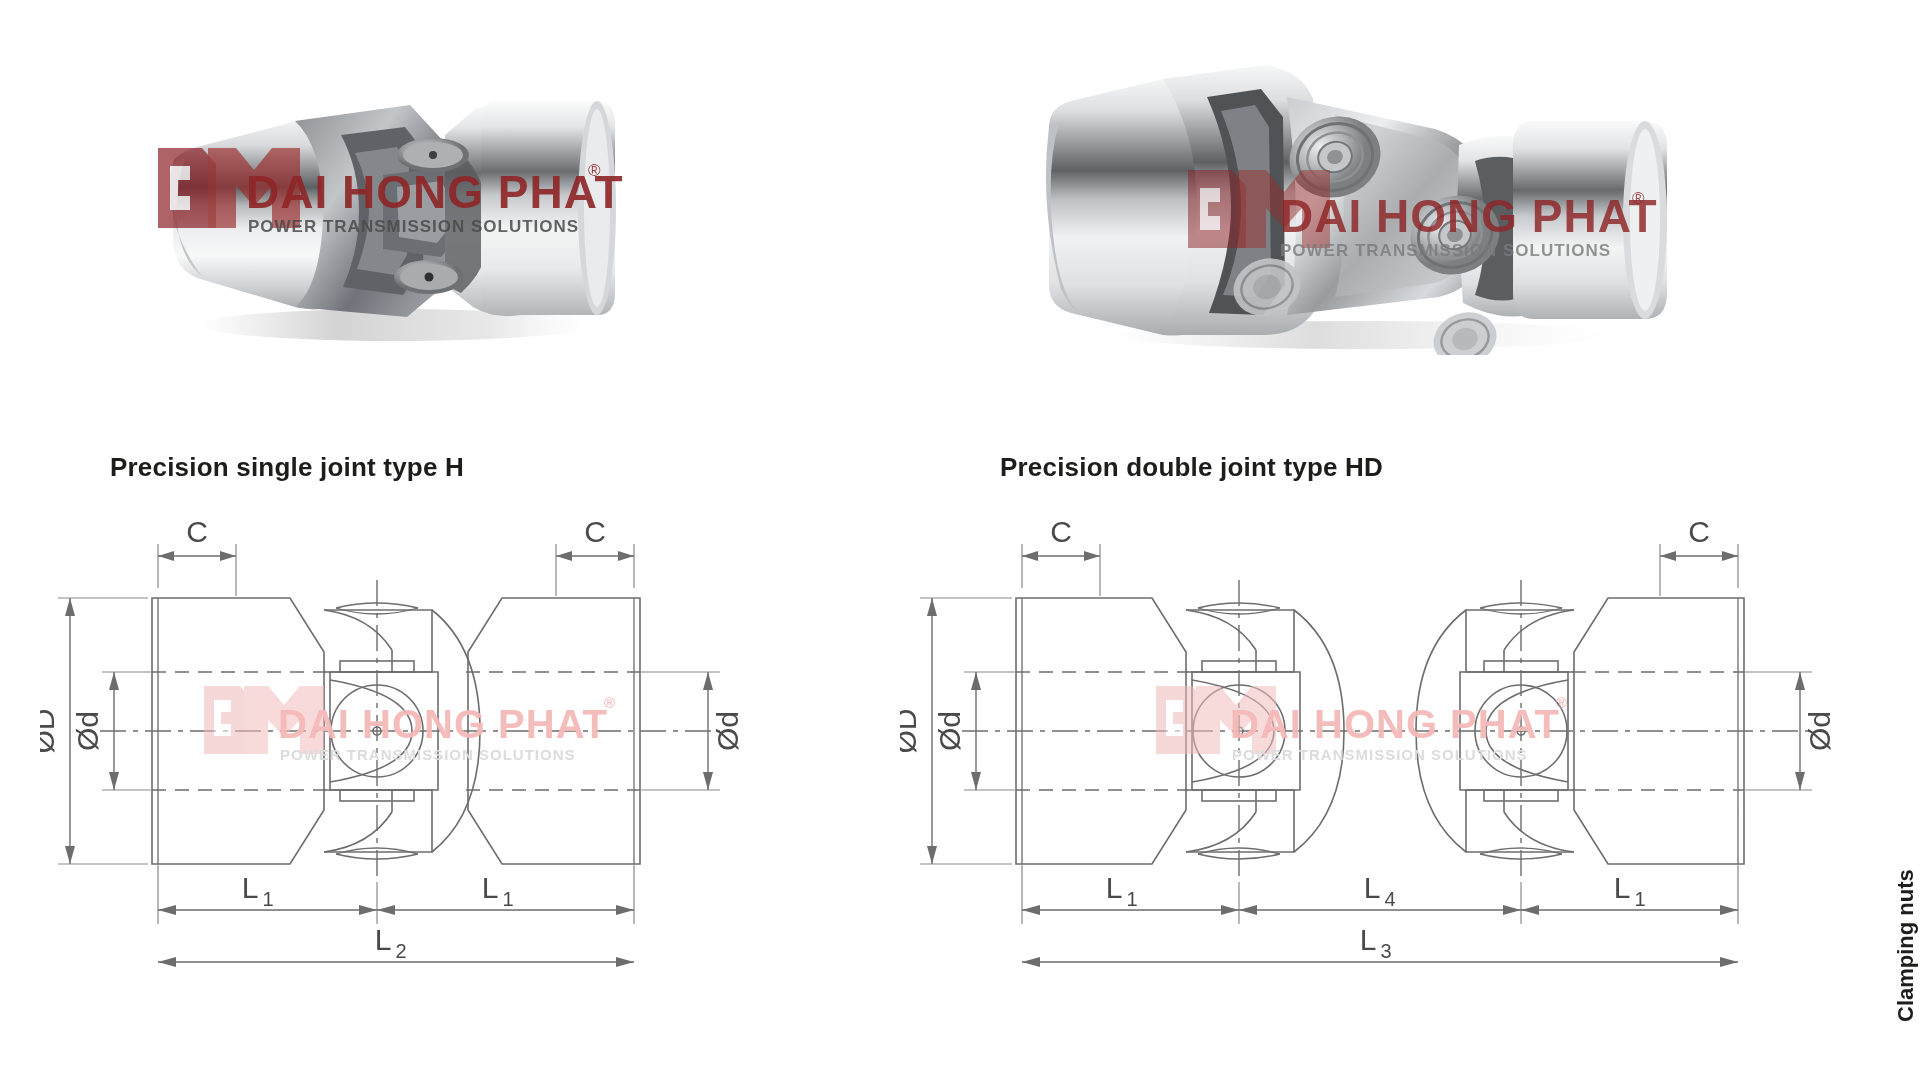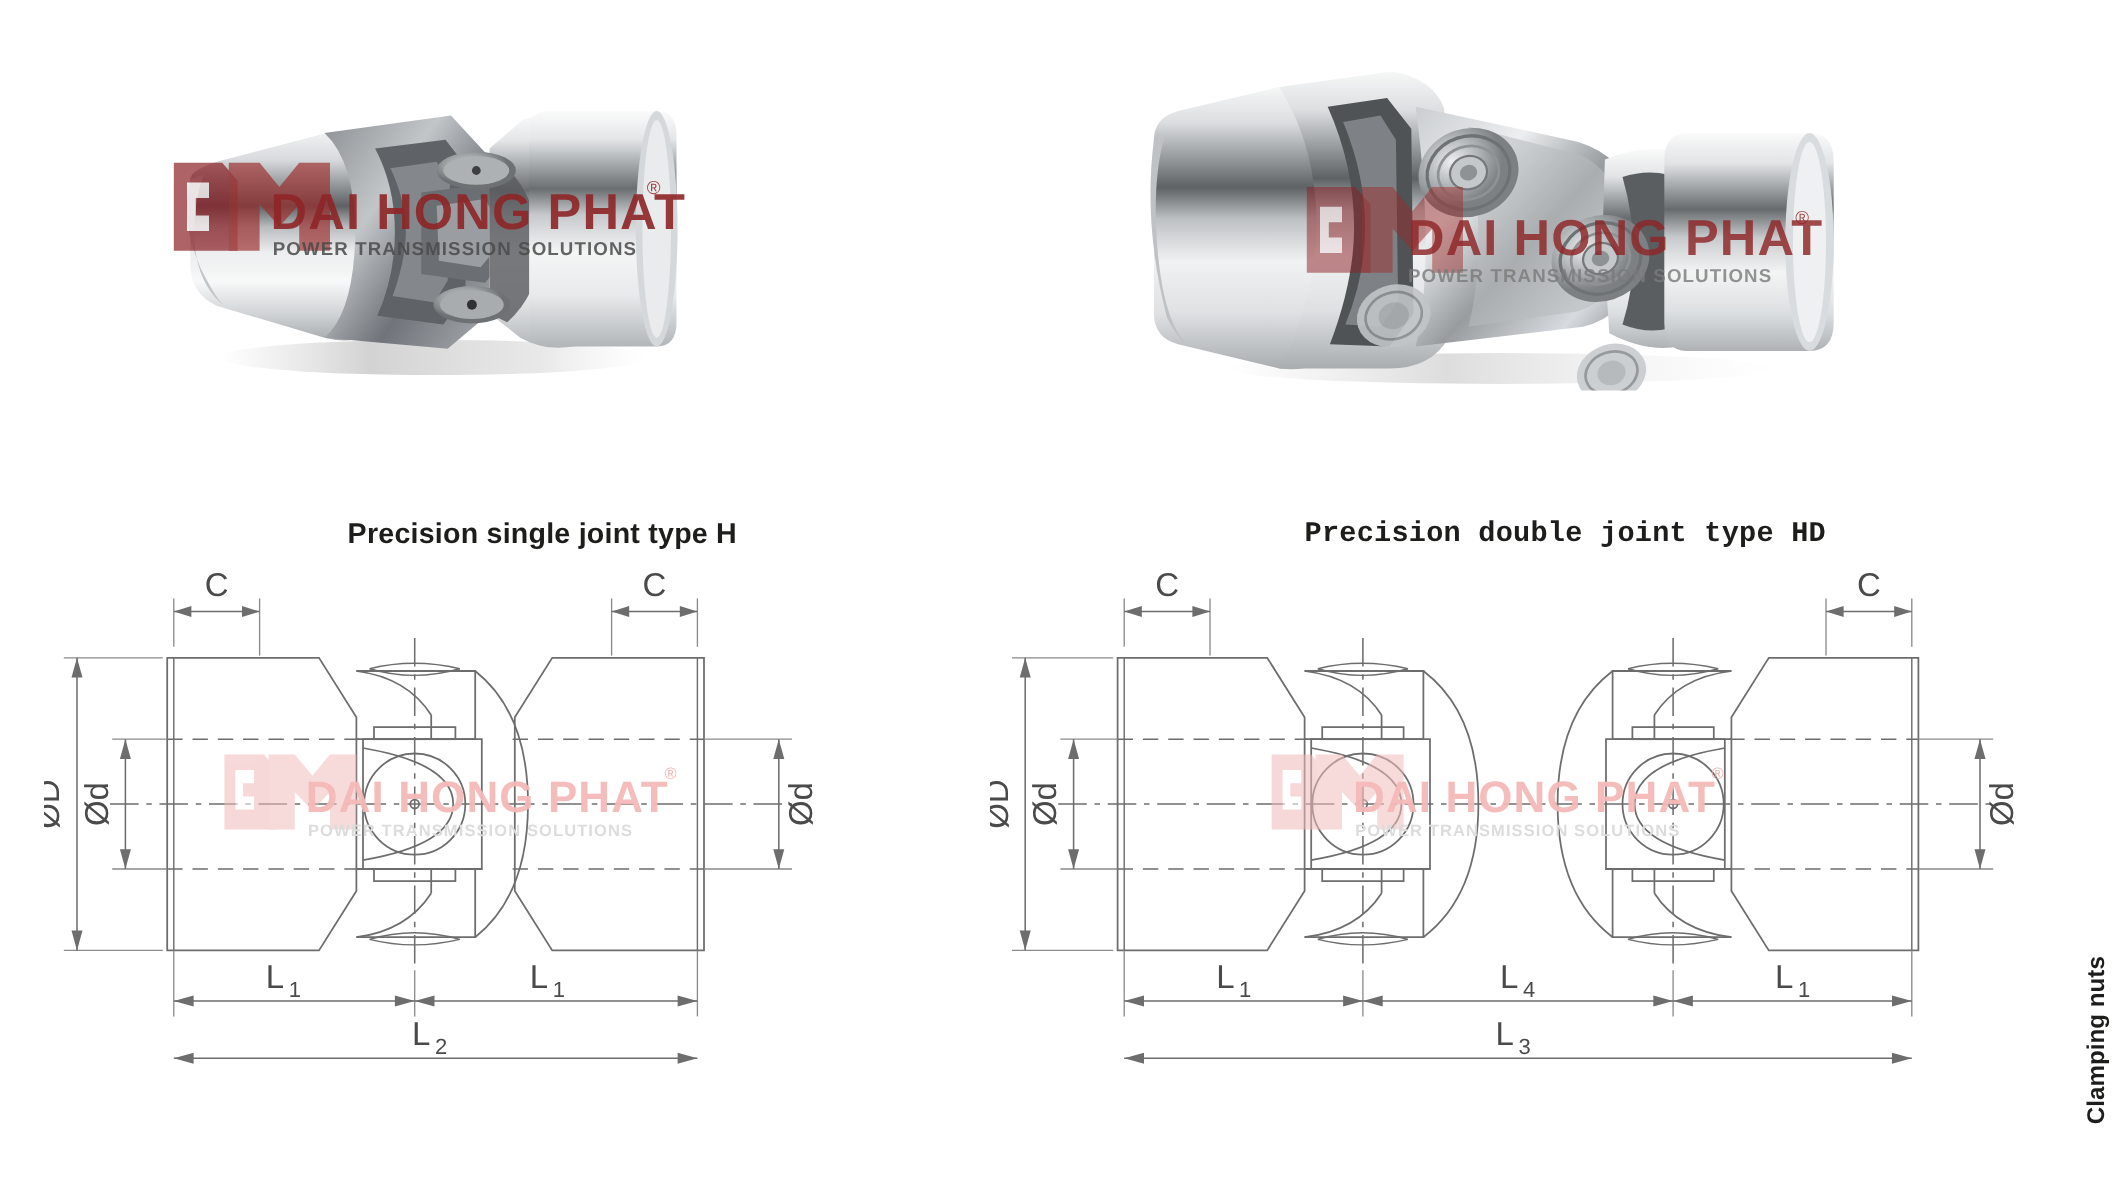--- a/index.html
+++ b/index.html
@@ -1,21 +1,21 @@
 <!DOCTYPE html>
 <html><head>
 <meta charset="utf-8">
 <style>
   html,body{margin:0;padding:0;background:#ffffff;}
   body{width:1920px;height:1080px;position:relative;overflow:hidden;
        font-family:"Liberation Sans","DejaVu Sans",sans-serif;}
 
   .photo-wrap{position:absolute;}
-  .caption{position:absolute;text-align:right;font-weight:bold;
-           font-size:26px;color:#1d1d1b;letter-spacing:.2px;white-space:nowrap;margin-top:18px;}
+  .caption{position:absolute;text-align:left;font-weight:bold;
+           font-size:26px;color:#1d1d1b;letter-spacing:.2px;white-space:nowrap;}
 
   .dwg{position:absolute;}
 
   .wm{position:absolute;pointer-events:none;}
   .wm-text{font-weight:bold;letter-spacing:1px;white-space:nowrap;}
 
   .clamp-label{position:absolute;font-weight:bold;font-size:22px;color:#1d1d1b;
                white-space:nowrap;transform-origin:left top;
                transform:rotate(-90deg);}
 
@@ -210,21 +210,21 @@
       <path d="M20,28 L40,28 L40,42 L28,42 L28,56 L40,56 L40,70 L20,70 Z" fill="#ffffff" opacity=".8"></path>
       <path d="M58,10 L86,10 L104,32 L122,10 L150,10 L150,88 L122,88 L122,48 L104,68 L86,48 L86,88 L58,88 Z" fill="#9c2a2a" opacity=".65"></path>
     </g>
     <text class="wm-text" x="100" y="72" font-size="46" fill="#8e2527" opacity=".82" font-family="Liberation Sans, sans-serif">DAI HONG PHAT</text>
     <text x="452" y="44" font-size="17" fill="#8e2527" opacity=".8" font-family="Liberation Sans, sans-serif">®</text>
     <text class="wm-text" x="100" y="96" font-size="17" fill="#7a7a7a" opacity=".8" letter-spacing="1.6" font-family="Liberation Sans, sans-serif">POWER TRANSMISSION SOLUTIONS</text>
   </svg>
 </div>
 
 <div class="caption" style="left:110px;top:452px;width:560px;">Precision single joint type H</div>
-<div class="caption" style="left:1000px;top:452px;width:660px;font-family:Liberation Mono, monospace;">Precision double joint type HD</div>
+<div class="caption" style="left:1000px;top:452px;width:660px;">Precision double joint type HD</div>
 
 <div class="dwg" style="left:40px;top:520px;width:760px;height:460px;">
 <svg width="760" height="460" viewBox="0 0 760 460">
 
   <path class="ln" d="M112,78 L250,78 L284,132 L284,290 L250,344 L112,344 L112,78 Z"></path>
 
   <path class="ln" d="M600,78 L462,78 L428,132 L428,290 L462,344 L600,344 L600,78 Z"></path>
 
   <line class="ln-t" x1="594" y1="78" x2="594" y2="344"></line>
   <line class="ln-t" x1="118" y1="78" x2="118" y2="344"></line>

